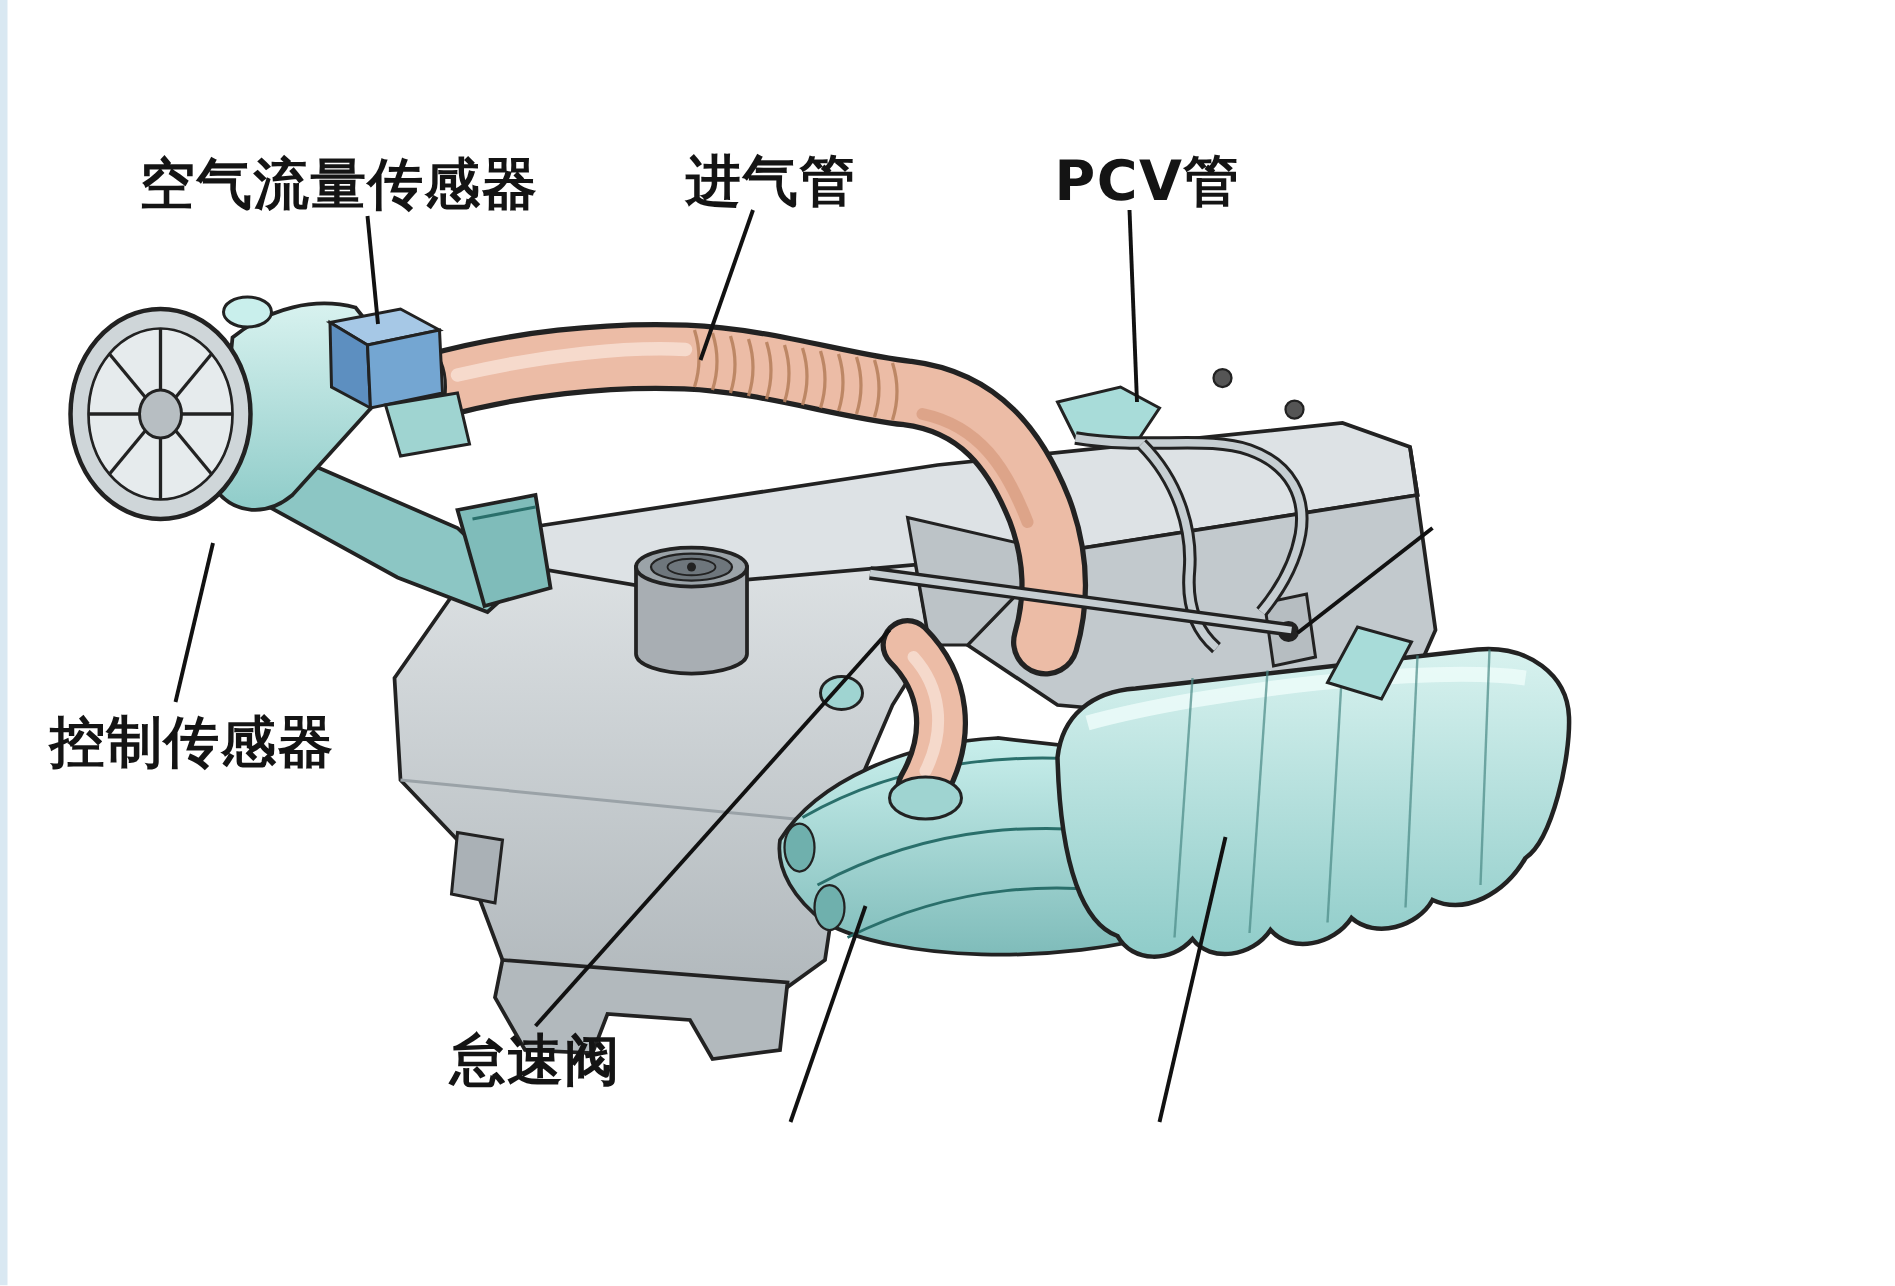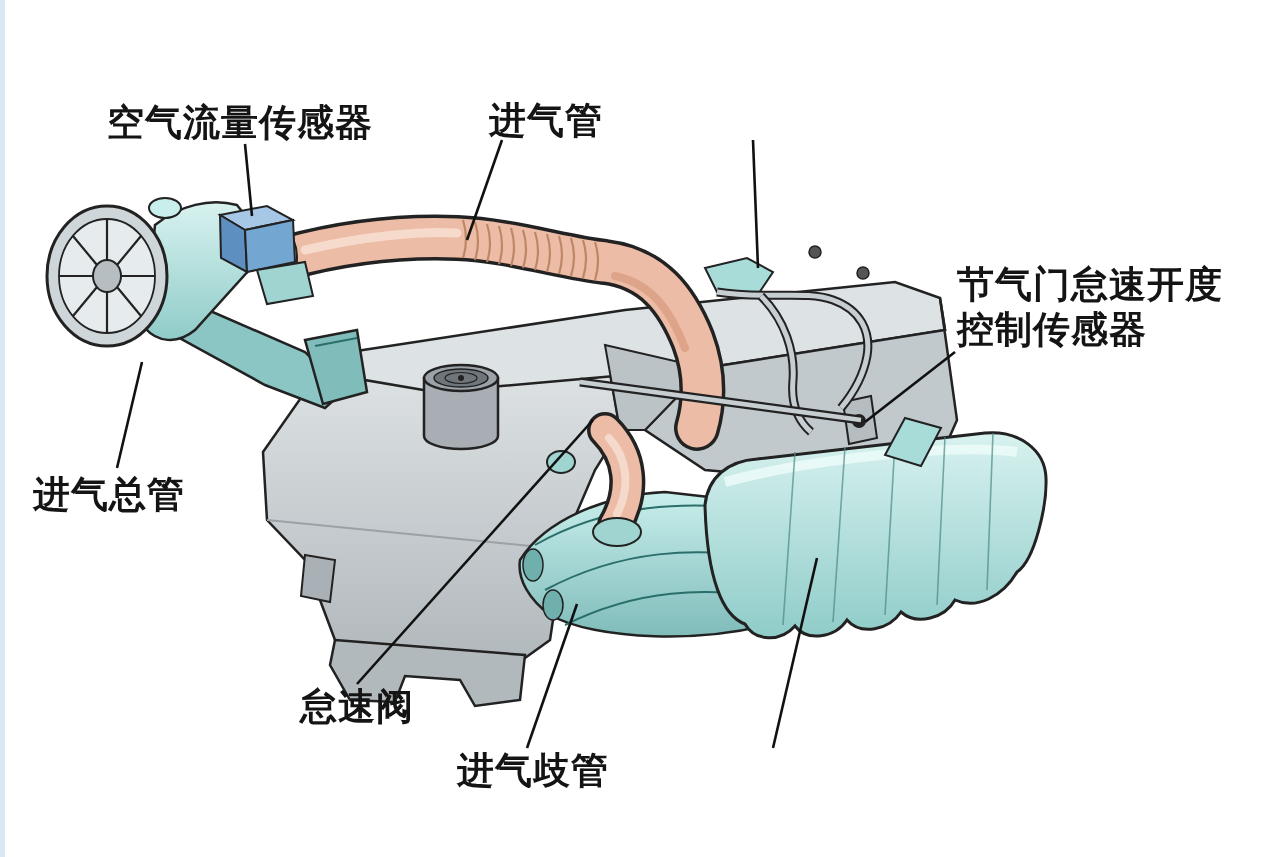--- a/index.html
+++ b/index.html
@@ -174,28 +174,26 @@
       <line x1="497" y1="140" x2="462" y2="240"></line>
       <line x1="748" y1="140" x2="753" y2="268"></line>
       <line x1="950" y1="352" x2="860" y2="422"></line>
       <line x1="112" y1="468" x2="137" y2="362"></line>
       <line x1="352" y1="684" x2="588" y2="420"></line>
       <line x1="522" y1="748" x2="572" y2="604"></line>
       <line x1="768" y1="748" x2="812" y2="558"></line>
     </g>
   </svg>
 
-  <div class="label" style="left:102px;  top:100px;">空气流量传感器</div>
+  <div class="label" style="left:88px;  top:100px;">空气流量传感器</div>
 
-  <div class="label" style="left:452px; top:98px;margin-left:32px;">进气管</div>
+  <div class="label" style="left:452px; top:98px;">进气管</div>
+
+  <div class="label" style="left:698px; top:98px;">PCV管</div>
 
 
-  <div class="label" style="left:952px; top:262px;">节气门怠速开度
-控制传感器</div>
-
-  <div class="label" style="left:28px;  top:472px;">进气总管</div>
+  <div class="label" style="left:28px;  top:472px;">控制传感器</div>
 
   <div class="label" style="left:283px; top:684px;margin-left:12px;">怠速阀</div>
 
-  <div class="label" style="left:452px; top:748px;">进气歧管</div>
 
 
 </div>
 
 </body></html>

